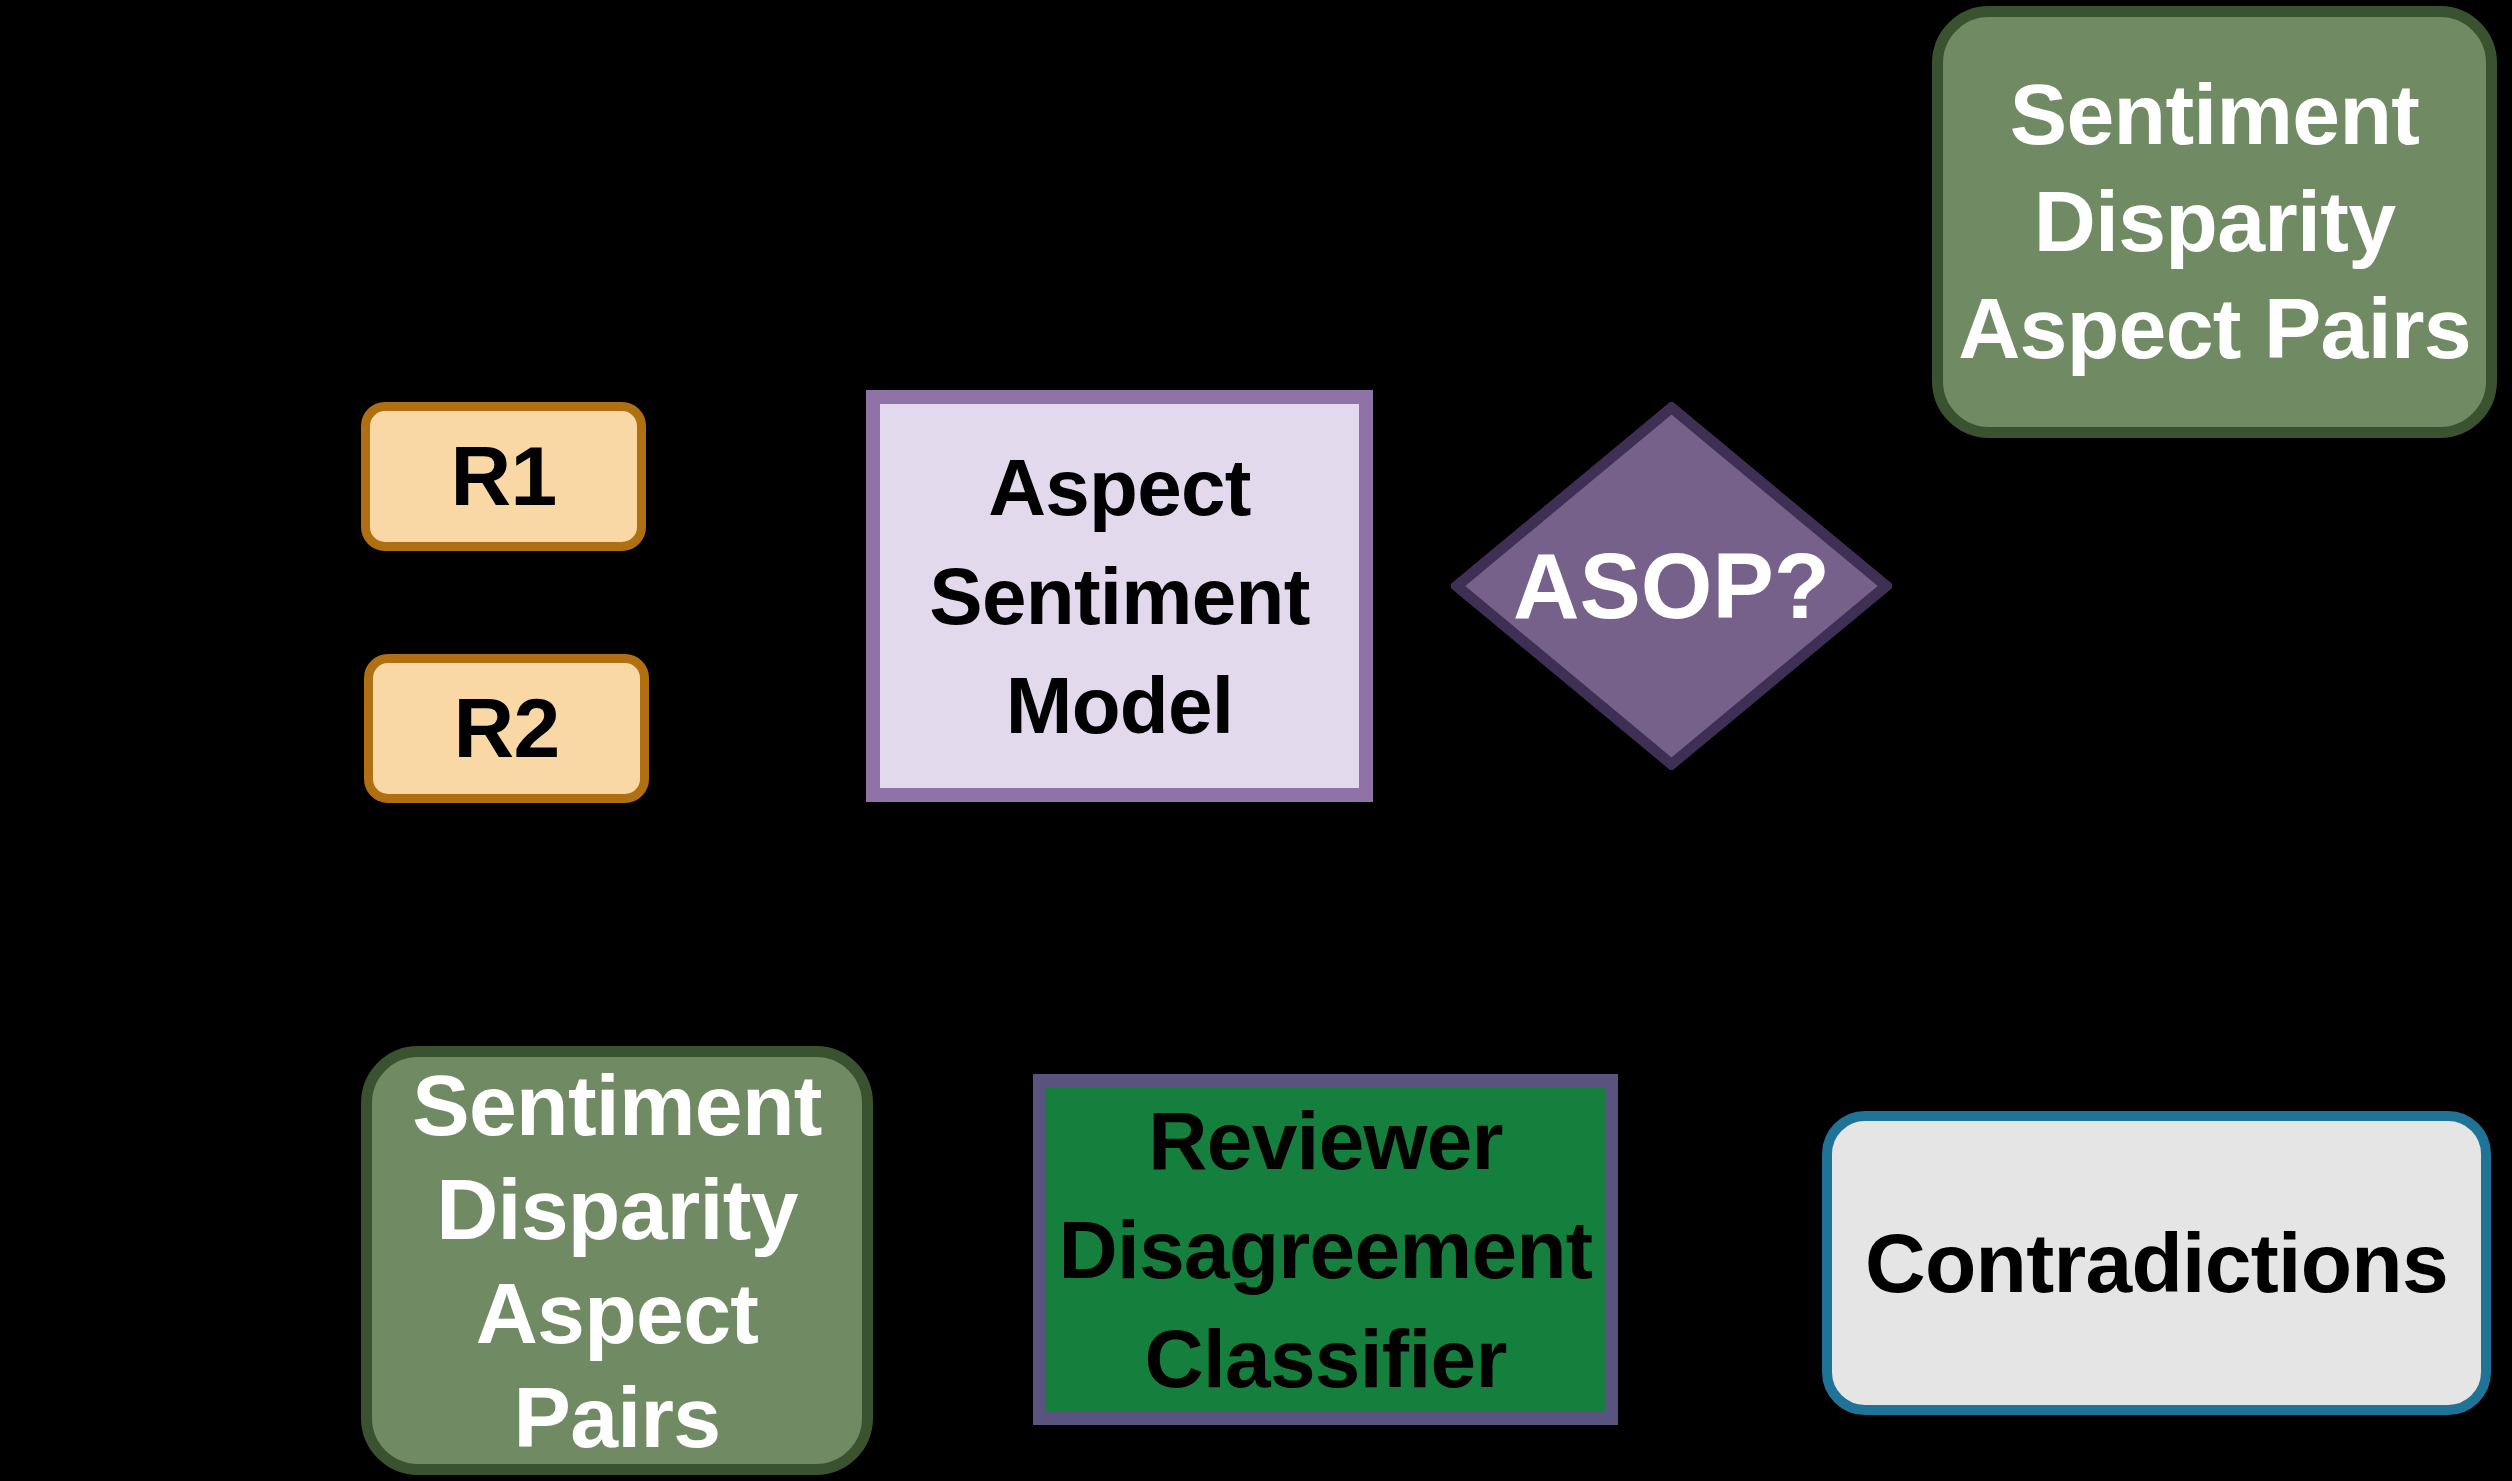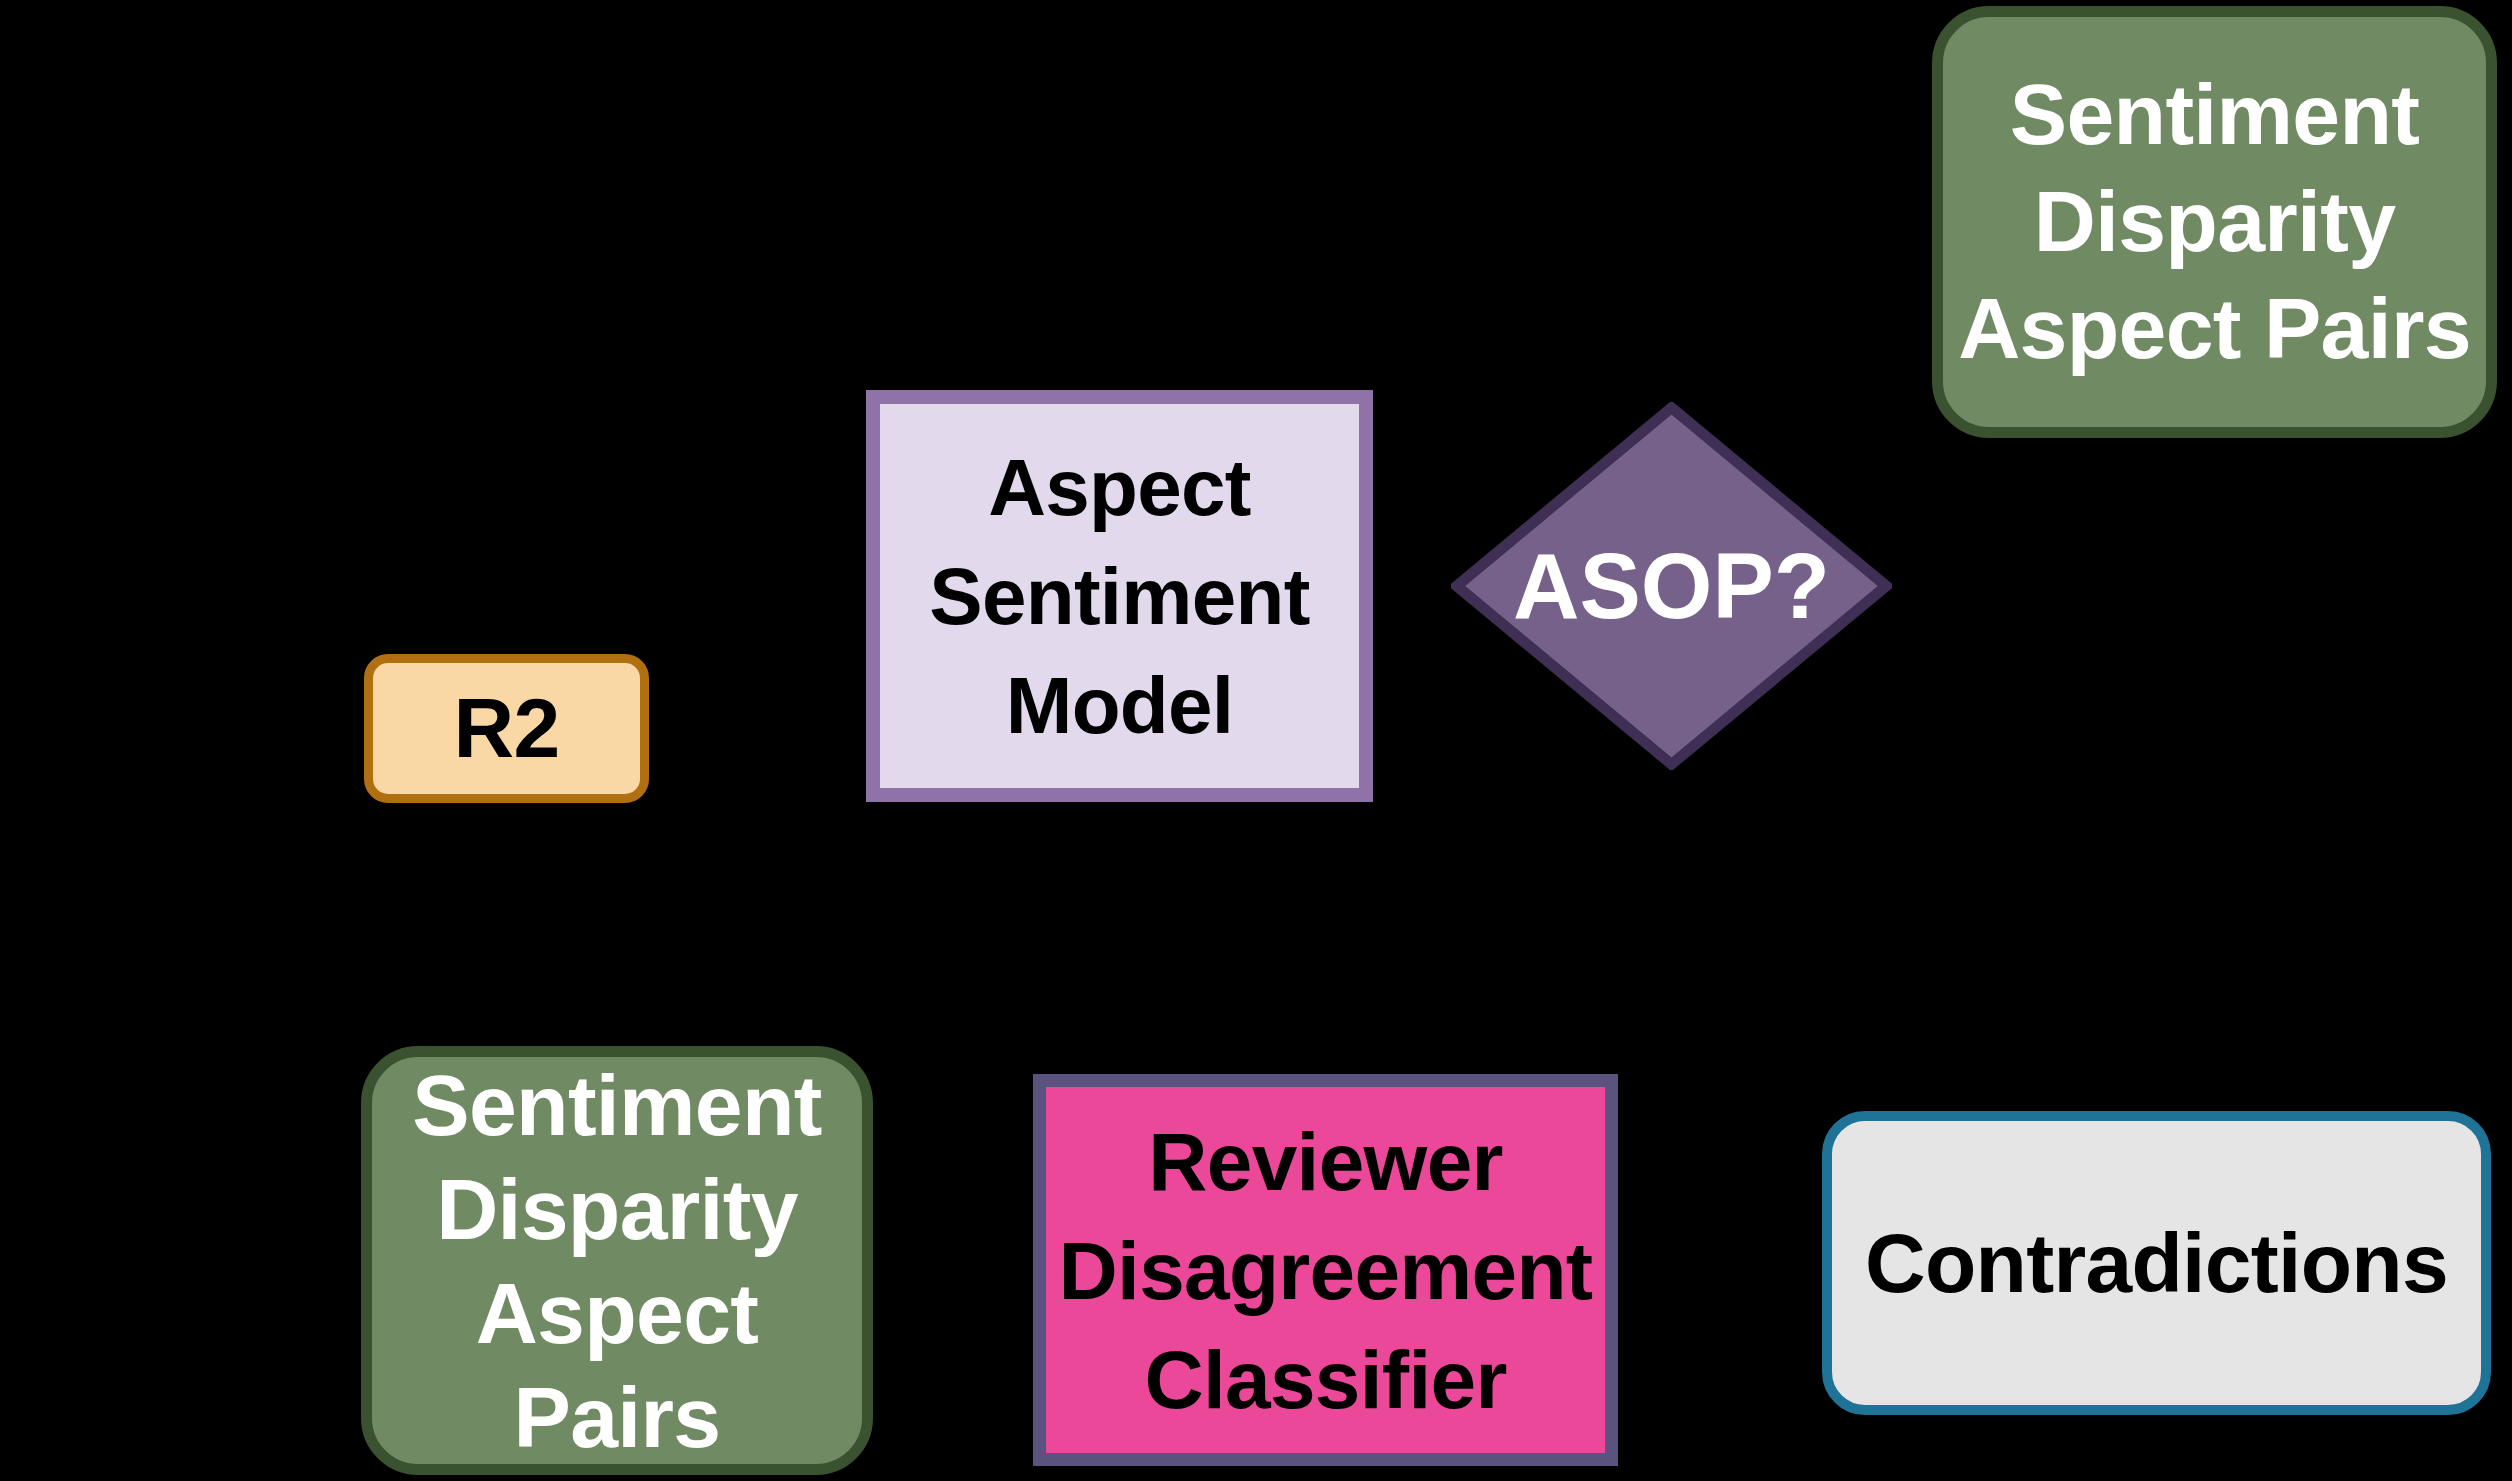--- a/index.html
+++ b/index.html
@@ -77,41 +77,44 @@
     border-radius: 57px;
   }
   .greenbox .label { color: #ffffff; font-size: 86px; line-height: 107px; }
   #sdap-top { left: 1932px; top: 5.7px; width: 565px; height: 432px; }
   #sdap-bottom { left: 361px; top: 1046px; width: 512px; height: 429px; }
   #sdap-bottom .label { line-height: 104px; }
 
   
   #rdc {
     left: 1033px; top: 1074px;
-    width: 585px; height: 392px;
-    background: #ec4899;
+    width: 585px; height: 351px;
+    background: #15803d;
     border: 13px solid #5a527f;
   }
   #rdc .label { font-size: 82px; line-height: 109px; }
 
   
   #contradictions {
     left: 1822px; top: 1111px;
     width: 669px; height: 304px;
     background: #e5e5e5;
     border: 10.7px solid #1e7396;
     border-radius: 43px;
   }
   #contradictions .label { font-size: 84px; }
 </style>
 </head>
 <body>
 
 <div class="canvas">
 
+  <div class="node rbox" id="r1">
+    <span class="label">R1</span>
+  </div>
 
   <div class="node rbox" id="r2">
     <span class="label">R2</span>
   </div>
 
   <div class="node" id="asm">
     <span class="label">Aspect
 Sentiment
 Model</span>
   </div>

